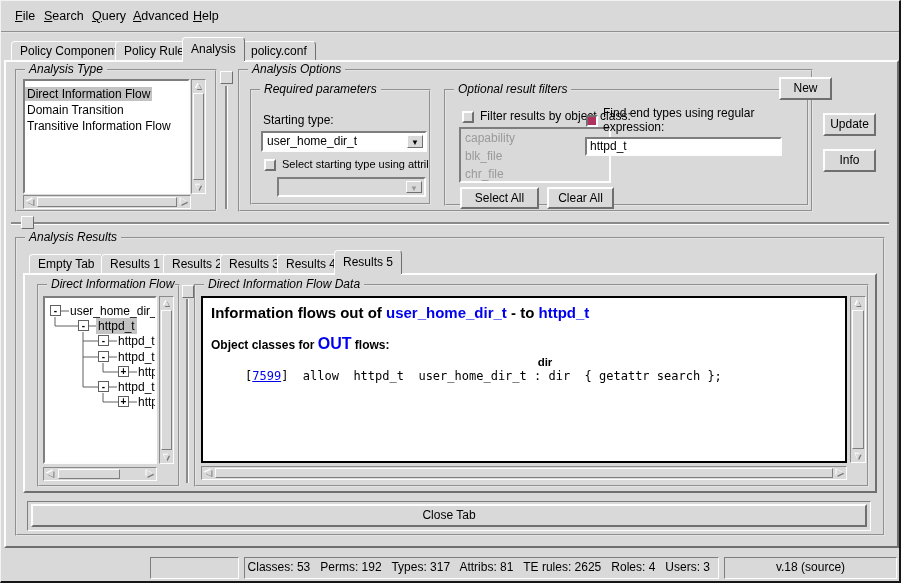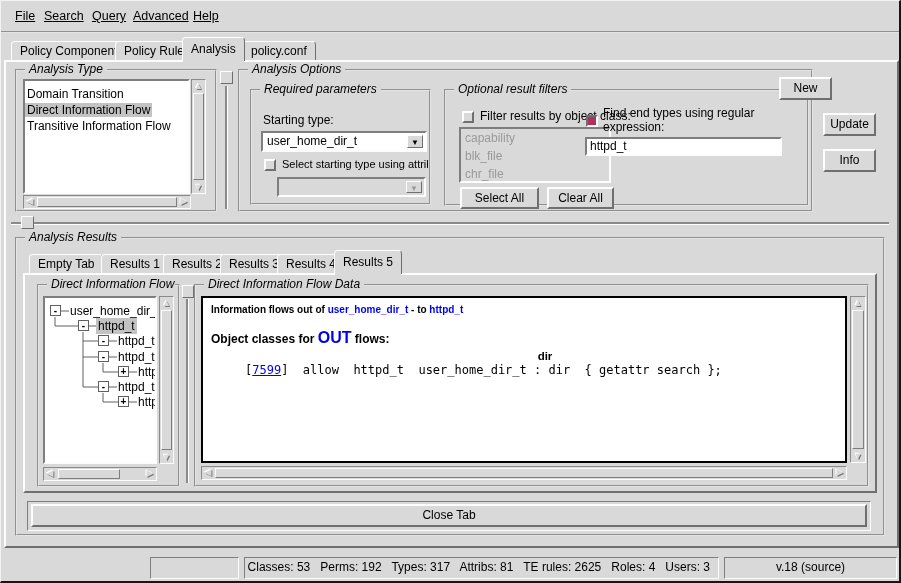--- a/index.html
+++ b/index.html
@@ -17,21 +17,21 @@
   .raised  { border:2px solid; border-color:#fdfdfd #6f6f6f #6f6f6f #fdfdfd; background:#d9d9d9; }
   .raised1 { border:1px solid; border-color:#fdfdfd #6f6f6f #6f6f6f #fdfdfd; background:#d9d9d9; }
   .sunken  { border:2px solid; border-color:#7e7e7e #fdfdfd #fdfdfd #7e7e7e; }
   .sunken1 { border:1px solid; border-color:#7e7e7e #fdfdfd #fdfdfd #7e7e7e; }
   .group { position:absolute; border:2px groove #e4e4e4; }
   .gtitle { position:absolute; top:-9px; left:8px; background:#d9d9d9; padding:0 4px;
             font-weight:normal; font-style:italic; font-size:12px; white-space:nowrap; }
   .lbl12 { font-size:12px; white-space:nowrap; }
   .menubar { position:absolute; left:0; top:0; width:100%; height:32px;
              border-bottom:2px groove #e4e4e4; }
-  .menu-item { position:absolute; top:8px; font-size:12.5px; cursor:default;text-decoration:underline; }
+  .menu-item { position:absolute; top:8px; font-size:12.5px; cursor:default; }
   .menu-item::first-letter { text-decoration:underline; }
   .tab { position:absolute; background:#d9d9d9; font-size:12px; padding:0 8px;
          border-top:1px solid #fdfdfd; border-left:1px solid #fdfdfd; border-right:1px solid #6f6f6f;
          border-radius:4px 4px 0 0; line-height:18px; height:19px; white-space:nowrap; }
   .tab.active { height:24px; line-height:22px; z-index:6; box-shadow:0 3px 0 -1px #d9d9d9; }
   .btn { position:absolute; border:2px solid; border-color:#fdfdfd #6f6f6f #6f6f6f #fdfdfd;
          background:#d9d9d9; font-size:12px; text-align:center; cursor:default; }
   .white-field { background:#fff; }
   .combo-arrow { position:absolute; right:2px; top:2px; bottom:2px; width:16px;
                  text-align:center; font-size:8px; line-height:14px; }
@@ -53,21 +53,21 @@
   .groove-h { position:absolute; height:2px; background:#8a8a8a; box-shadow:0 1px 0 #fdfdfd; }
   
   .tree-box { position:absolute; background:#fff; overflow:hidden; }
   .texp { position:absolute; width:11px; height:11px; border:1px solid #606060; background:#fff;
           font-size:10px; line-height:9px; text-align:center; font-weight:bold; cursor:default; }
   .tnode { position:absolute; font-size:12px; line-height:16px; white-space:nowrap; padding:0 2px; cursor:default; }
   .tnode.selected { background:#c3c3c3; }
   
   .textarea { position:absolute; border:2px solid #000; background:#fff; overflow:hidden; }
   .blue { color:#0000ee; }
-  .rd-head { font-size:10px; font-weight:bold; margin:6px 0 0 8px; white-space:nowrap; }
+  .rd-head { font-size:15px; font-weight:bold; margin:6px 0 0 8px; white-space:nowrap; }
   .rd-sub  { font-size:12px; font-weight:bold; margin:14px 0 0 8px; white-space:nowrap; }
   .rd-out  { font-size:16px; }
   .rd-dir  { font-size:11.5px; font-weight:bold; margin:3px 0 0 42px;text-align:center; }
   .rd-rule { font-family:"DejaVu Sans Mono", monospace; font-size:12px; margin:1px 0 0 42px; white-space:pre; }
   .rule-link { color:#0000ee; text-decoration:underline; cursor:pointer; }
   .status-panel { position:absolute; height:22px; border:1px solid; border-color:#7e7e7e #fdfdfd #fdfdfd #7e7e7e;
                   font-size:12px; line-height:19px; white-space:pre; }
   .disabled-item { color:#9a9a9a; font-size:12px; line-height:18px; padding-left:4px; white-space:nowrap; }
 </style>
 </head>
@@ -88,22 +88,22 @@
   <div class="tab active" style="left:181px;top:36px">Analysis</div>
   <div class="tab" style="left:241px;top:40px">policy.conf</div>
 
   <div class="abs raised" style="left:3px;top:59px;width:895px;height:488px"></div>
 
   <div class="group" style="left:14px;top:68px;width:202px;height:143px">
     <span class="gtitle">Analysis Type</span>
   </div>
   <div class="abs sunken white-field" style="left:22px;top:78px;width:167px;height:115px;overflow:hidden">
     <div style="padding-top:3px">
+      <div style="height:16px"><span class="tnode selected" style="position:static">Direct Information Flow</span></div>
       <div style="height:16px"><span class="tnode" style="position:static">Domain Transition</span></div>
-      <div style="height:16px"><span class="tnode selected" style="position:static">Direct Information Flow</span></div>
       <div style="height:16px"><span class="tnode" style="position:static">Transitive Information Flow</span></div>
     </div>
   </div>
   <div class="sb sbv" style="left:190px;top:78px;width:15px;height:115px">
     <span class="ar up">▲</span>
     <div class="thumb" style="left:1px;right:1px;top:13px;bottom:13px"></div>
     <span class="ar dn">▼</span>
   </div>
   <div class="sb sbh" style="left:22px;top:194px;width:168px;height:14px">
     <span class="ar lf">◀</span>

